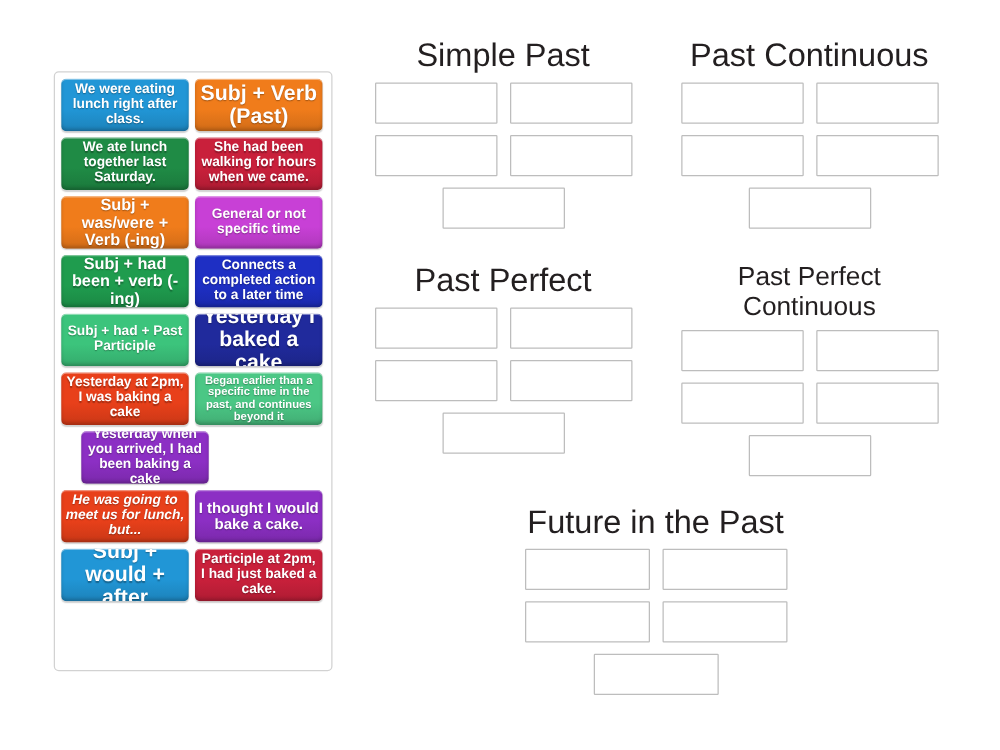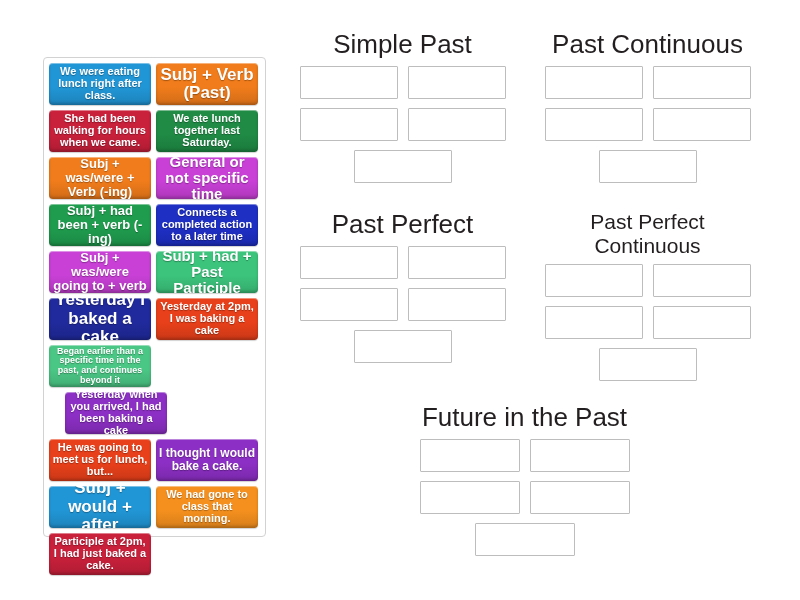--- a/index.html
+++ b/index.html
@@ -56,21 +56,21 @@
     cursor: move;
     user-select: none;
   }
   .tile span {
     display: block;
     width: 100%;
   }
   .fs-11 { font-size: 11px; }
   .fs-12 { font-size: 12px; }
   .fs-13 { font-size: 13px; }
-  .fs-15 { font-size: 15px; }
+  .fs-15 { font-size: 11px; }
   .fs-17 { font-size: 17px; }
   .fs-9  { font-size: 9px; }
 
   
   .category {
     position: absolute;
   }
   .cat-title {
     text-align: center;
     color: #231f20;
@@ -111,67 +111,61 @@
 <body>
 
 <div id="tile-tray">
   <div id="tile-grid">
       <div class="tile" style="background: linear-gradient(rgb(33, 150, 214) 0%, rgb(33, 150, 214) 58%, rgba(0, 0, 0, 0.13) 100%), rgb(33, 150, 214);">
         <span class="fs-11">We were eating lunch right after class.</span>
       </div>
       <div class="tile" style="background: linear-gradient(rgb(240, 124, 27) 0%, rgb(240, 124, 27) 58%, rgba(0, 0, 0, 0.13) 100%), rgb(240, 124, 27);">
         <span class="fs-17">Subj + Verb (Past)</span>
       </div>
+      <div class="tile" style="background: linear-gradient(rgb(31, 139, 69) 0%, rgb(31, 139, 69) 58%, rgba(0, 0, 0, 0.13) 100%), rgb(31, 139, 69);">
+        <span class="fs-11">We ate lunch together last Saturday.</span>
+      </div>
       <div class="tile" style="background: linear-gradient(rgb(201, 32, 59) 0%, rgb(201, 32, 59) 58%, rgba(0, 0, 0, 0.13) 100%), rgb(201, 32, 59);">
         <span class="fs-11">She had been walking for hours when we came.</span>
       </div>
-      <div class="tile" style="background: linear-gradient(rgb(31, 139, 69) 0%, rgb(31, 139, 69) 58%, rgba(0, 0, 0, 0.13) 100%), rgb(31, 139, 69);">
-        <span class="fs-11">We ate lunch together last Saturday.</span>
-      </div>
       <div class="tile" style="background: linear-gradient(rgb(240, 124, 27) 0%, rgb(240, 124, 27) 58%, rgba(0, 0, 0, 0.13) 100%), rgb(240, 124, 27);">
         <span class="fs-13">Subj + was/were + Verb (-ing)</span>
       </div>
       <div class="tile" style="background: linear-gradient(rgb(200, 64, 214) 0%, rgb(200, 64, 214) 58%, rgba(0, 0, 0, 0.13) 100%), rgb(200, 64, 214);">
         <span class="fs-15">General or not specific time</span>
       </div>
       <div class="tile" style="background: linear-gradient(rgb(31, 156, 78) 0%, rgb(31, 156, 78) 58%, rgba(0, 0, 0, 0.13) 100%), rgb(31, 156, 78);">
         <span class="fs-13">Subj + had been + verb (-ing)</span>
       </div>
       <div class="tile" style="background: linear-gradient(rgb(30, 47, 196) 0%, rgb(30, 47, 196) 58%, rgba(0, 0, 0, 0.13) 100%), rgb(30, 47, 196); text-align: center;">
         <span class="fs-11">Connects a completed action to a later time</span>
       </div>
-      <div class="tile" style="background: linear-gradient(rgb(200, 64, 214) 0%, rgb(200, 64, 214) 58%, rgba(0, 0, 0, 0.13) 100%), rgb(200, 64, 214);">
-        <span class="fs-13">Subj + was/were going to + verb</span>
-      </div>
       <div class="tile" style="background: linear-gradient(rgb(60, 196, 124) 0%, rgb(60, 196, 124) 58%, rgba(0, 0, 0, 0.13) 100%), rgb(60, 196, 124);">
         <span class="fs-15">Subj + had + Past Participle</span>
       </div>
       <div class="tile" style="background: linear-gradient(rgb(32, 42, 156) 0%, rgb(32, 42, 156) 58%, rgba(0, 0, 0, 0.13) 100%), rgb(32, 42, 156);">
         <span class="fs-17">Yesterday I baked a cake</span>
       </div>
       <div class="tile" style="background: linear-gradient(rgb(232, 64, 26) 0%, rgb(232, 64, 26) 58%, rgba(0, 0, 0, 0.13) 100%), rgb(232, 64, 26);">
         <span class="fs-11">Yesterday at 2pm, I was baking a cake</span>
       </div>
       <div class="tile" style="background: linear-gradient(rgb(75, 199, 133) 0%, rgb(75, 199, 133) 58%, rgba(0, 0, 0, 0.13) 100%), rgb(75, 199, 133);">
         <span class="fs-9">Began earlier than a specific time in the past, and continues beyond it</span>
       </div>
       <div class="tile" style="background: linear-gradient(rgb(140, 47, 196) 0%, rgb(140, 47, 196) 58%, rgba(0, 0, 0, 0.13) 100%), rgb(140, 47, 196); margin-left: 16px;">
         <span class="fs-11">Yesterday when you arrived, I had been baking a cake</span>
       </div>
-      <div class="tile" style="background: linear-gradient(rgb(232, 64, 26) 0%, rgb(232, 64, 26) 58%, rgba(0, 0, 0, 0.13) 100%), rgb(232, 64, 26);">
+      <div class="tile" style="background: linear-gradient(rgb(232, 64, 26) 0%, rgb(232, 64, 26) 58%, rgba(0, 0, 0, 0.13) 100%), rgb(232, 64, 26); font-style: italic;">
         <span class="fs-11">He was going to meet us for lunch, but...</span>
       </div>
       <div class="tile" style="background: linear-gradient(rgb(140, 47, 196) 0%, rgb(140, 47, 196) 58%, rgba(0, 0, 0, 0.13) 100%), rgb(140, 47, 196);">
         <span class="fs-12">I thought I would bake a cake.</span>
       </div>
       <div class="tile" style="background: linear-gradient(rgb(33, 150, 214) 0%, rgb(33, 150, 214) 58%, rgba(0, 0, 0, 0.13) 100%), rgb(33, 150, 214);">
         <span class="fs-17">Subj + would + after</span>
-      </div>
-      <div class="tile" style="background: linear-gradient(rgb(245, 144, 30) 0%, rgb(245, 144, 30) 58%, rgba(0, 0, 0, 0.13) 100%), rgb(245, 144, 30);">
-        <span class="fs-11">We had gone to class that morning.</span>
       </div>
       <div class="tile" style="background: linear-gradient(rgb(201, 32, 59) 0%, rgb(201, 32, 59) 58%, rgba(0, 0, 0, 0.13) 100%), rgb(201, 32, 59);">
         <span class="fs-11">Participle at 2pm, I had just baked a cake.</span>
       </div>
     </div>
 </div>
 
 <div class="category" id="cat-simple-past">
   <div class="cat-title big">Simple Past</div>
   <div class="slot-rows">

